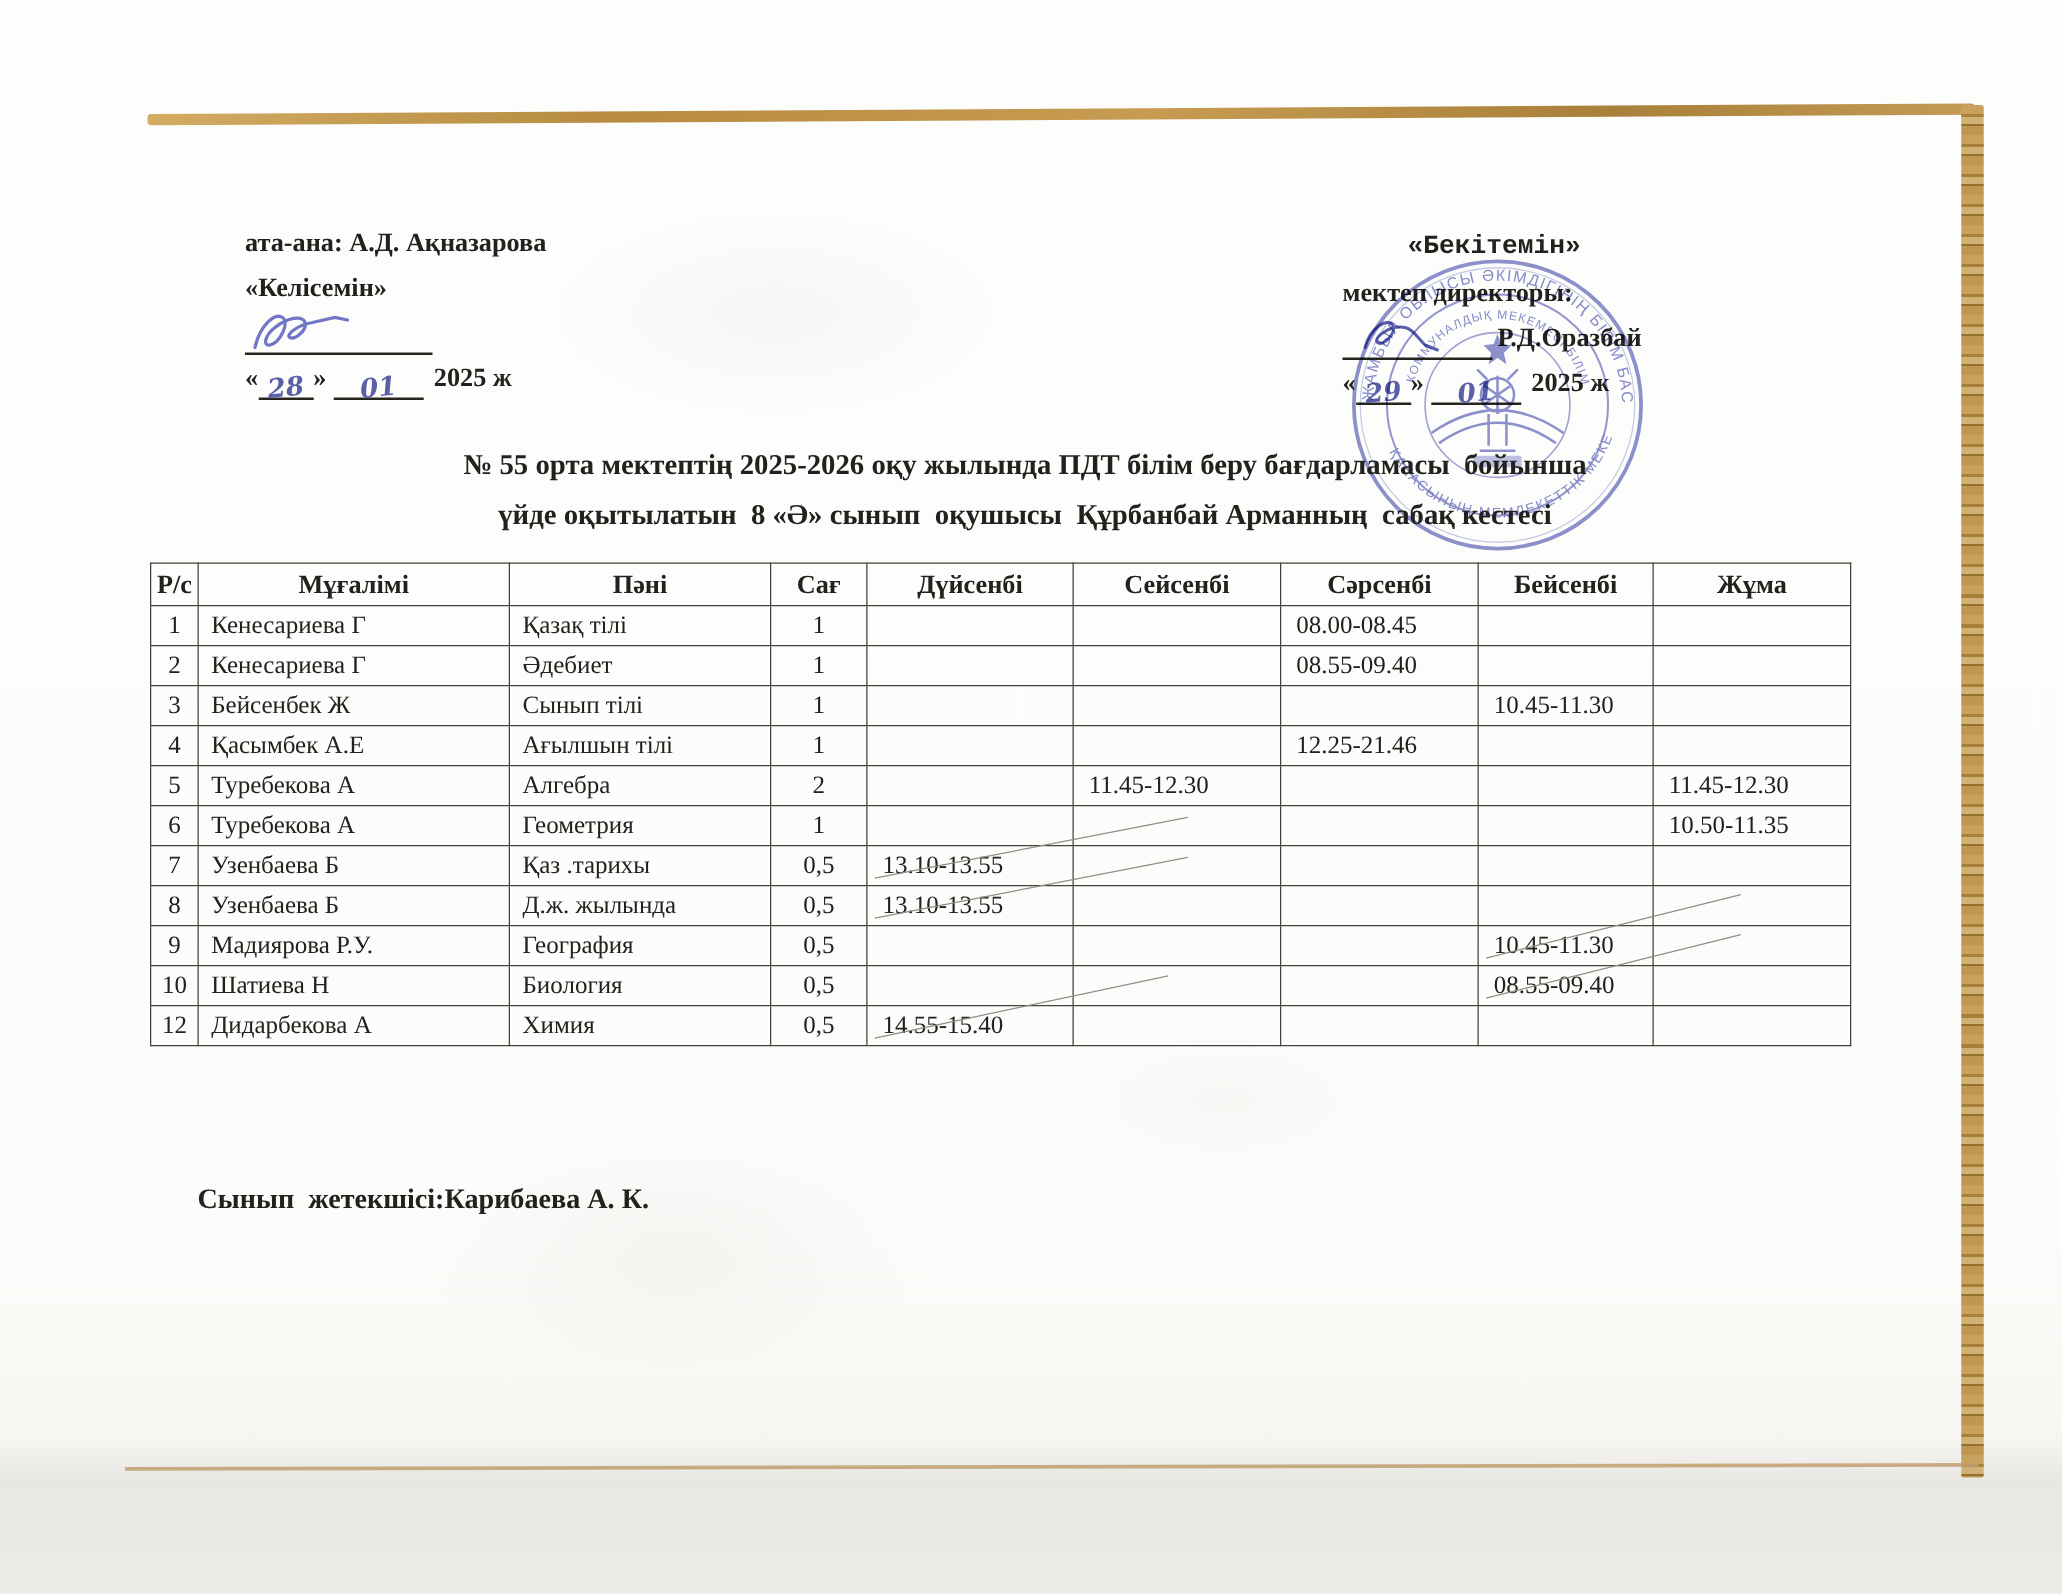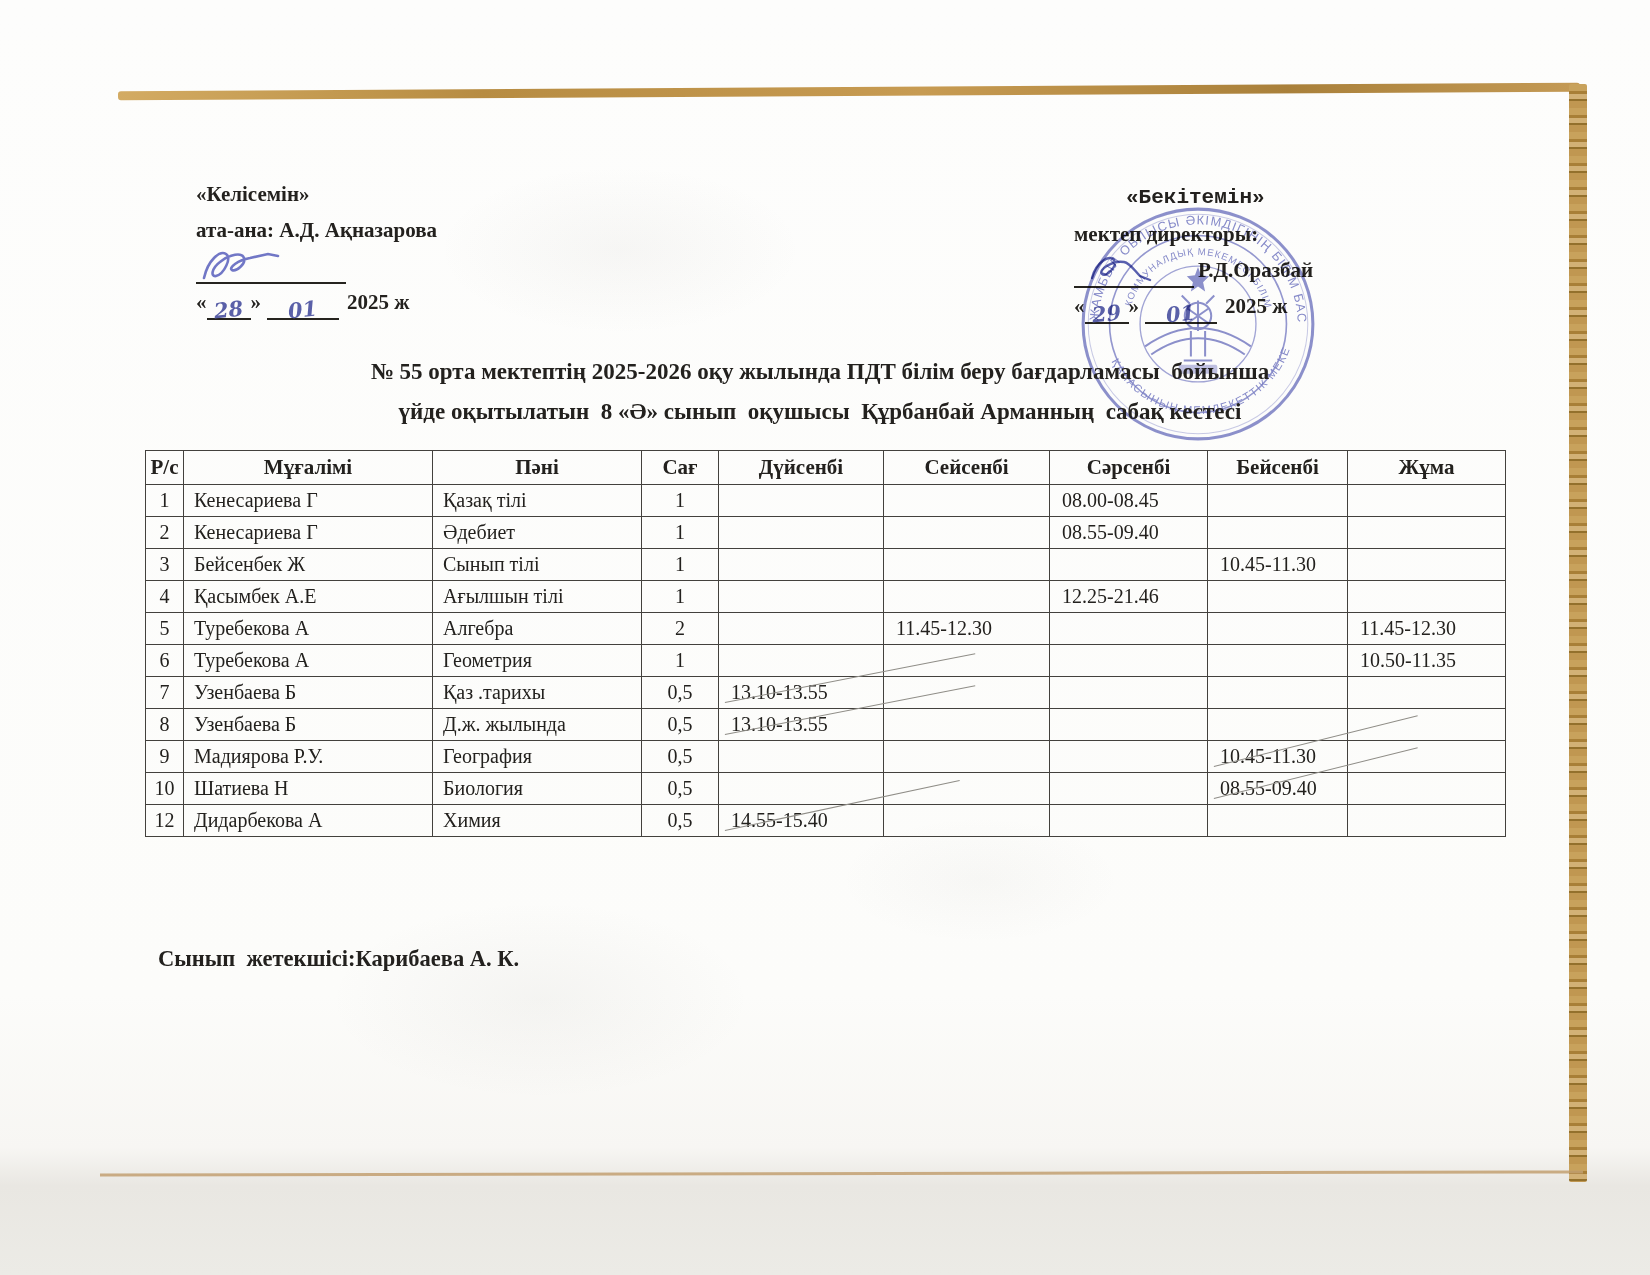--- a/index.html
+++ b/index.html
@@ -59,21 +59,21 @@
   .stamp{position:absolute;left:1076px;top:202px;width:244px;height:244px;
     mix-blend-mode:multiply;opacity:.82;filter:blur(0.4px);pointer-events:none;}
 
   
   .title{
     position:absolute;left:140px;top:352px;width:1360px;
     text-align:center;font-weight:bold;font-size:23px;line-height:40px;
   }
 
   
-  .tablewrap{position:absolute;left:145px;top:450px;}
+  .tablewrap{position:absolute;left:120px;top:450px;}
   table{border-collapse:collapse;table-layout:fixed;width:1360px;background:transparent;}
   th,td{border:1.7px solid #43413d;overflow:visible;position:relative;
         font-size:20px;padding:0 0 0 10px;text-align:left;vertical-align:middle;}
   th{height:33px;font-size:21px;font-weight:bold;text-align:center;padding:0;}
   td{height:31px;}
   td.c0{text-align:center;padding:0;}
   td.c3{text-align:center;padding:0;}
   td.c4,td.c5,td.c6,td.c7,td.c8{padding-left:12px;}
 
   .strike{
@@ -88,22 +88,22 @@
 </head>
 <body>
 
 <div class="page">
 
   <div class="edge-top"></div>
   <div class="edge-right"></div>
   <div class="edge-bottom"></div>
 
   <div class="block agreement">
+    <div>ата-ана: А.Д. Ақназарова</div>
     <div>«Келісемін»</div>
-    <div>ата-ана: А.Д. Ақназарова</div>
     <div class="sigrow">
       <span class="u sig-underline">
         <svg width="110" height="44" viewBox="0 0 110 44">
           <path d="M6,34 C10,16 22,6 28,10 C34,14 26,30 18,32 C12,33 14,24 22,18 C32,10 44,8 46,14 C48,20 38,28 34,26 C30,24 40,16 52,14 L70,10 L80,12" fill="none" stroke="#7177c6" stroke-width="2.6" stroke-linecap="round"></path>
         </svg>
       </span>
     </div>
     <div class="daterow">
       <span>«</span><span class="u u-day"><span class="hand">28</span></span><span>»</span><span class="u u-mon"><span class="hand">01</span></span><span>2025 ж</span>
     </div>

